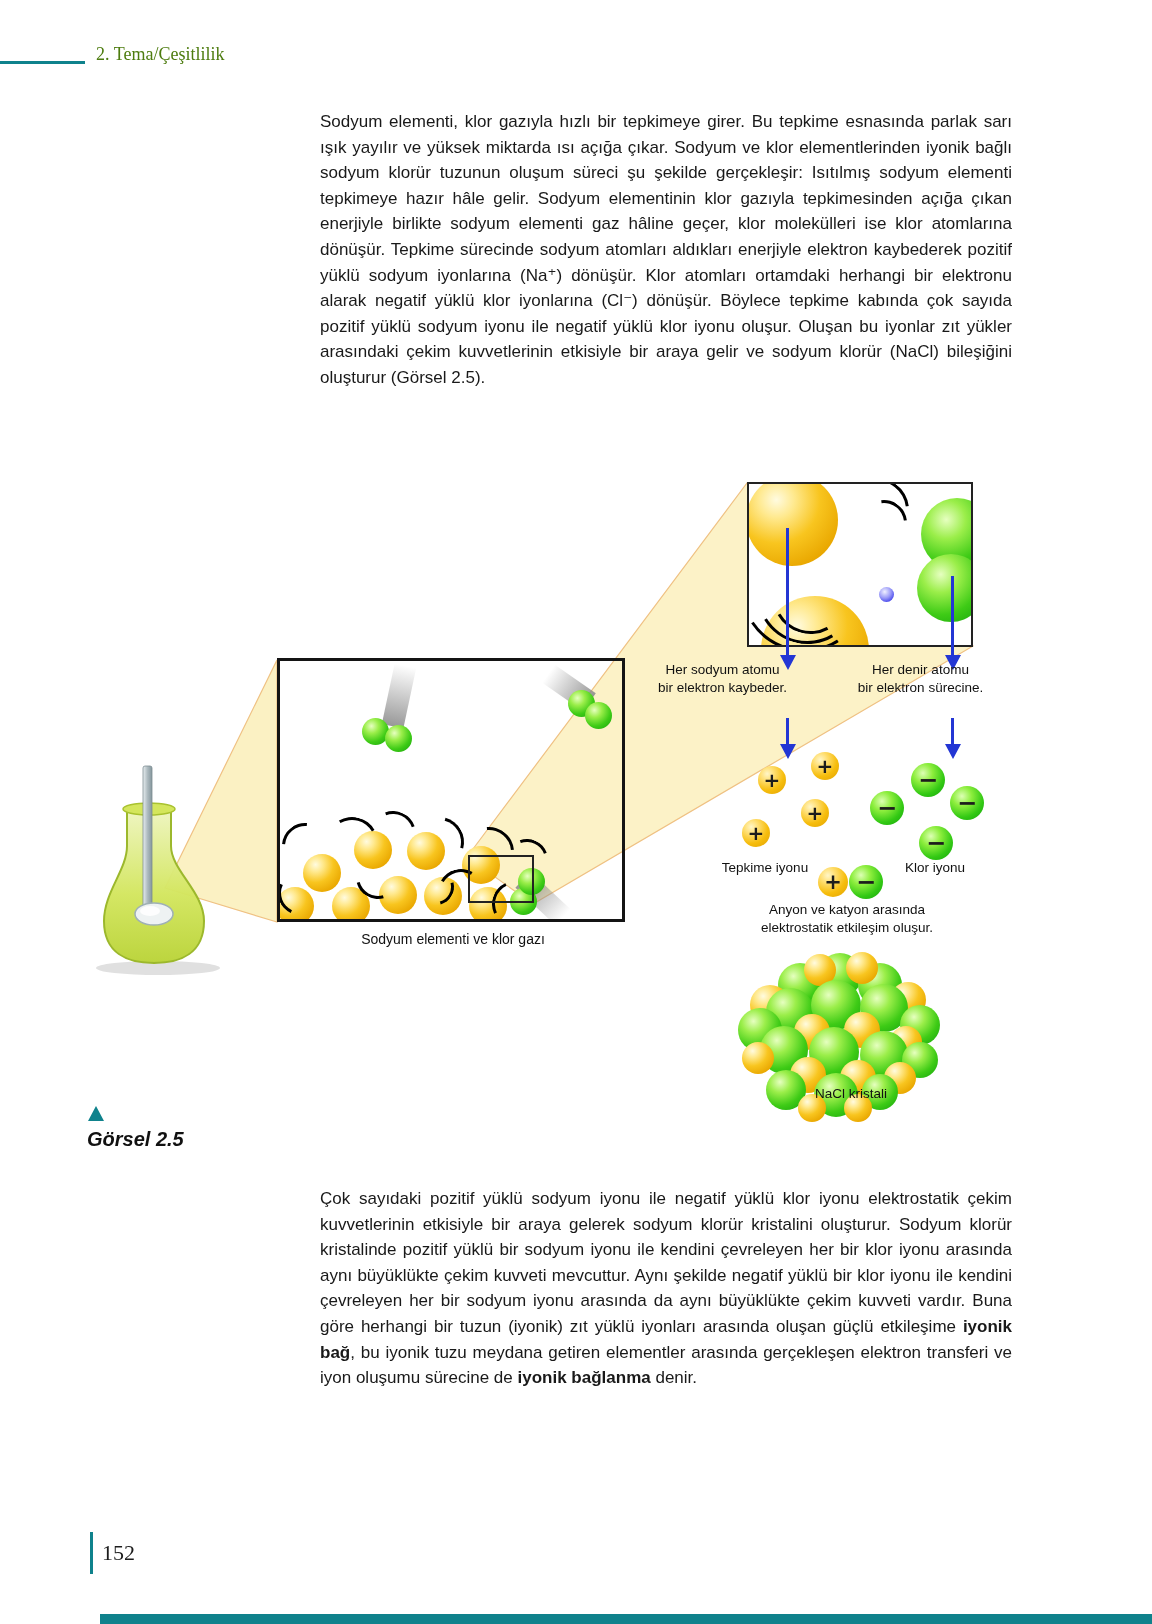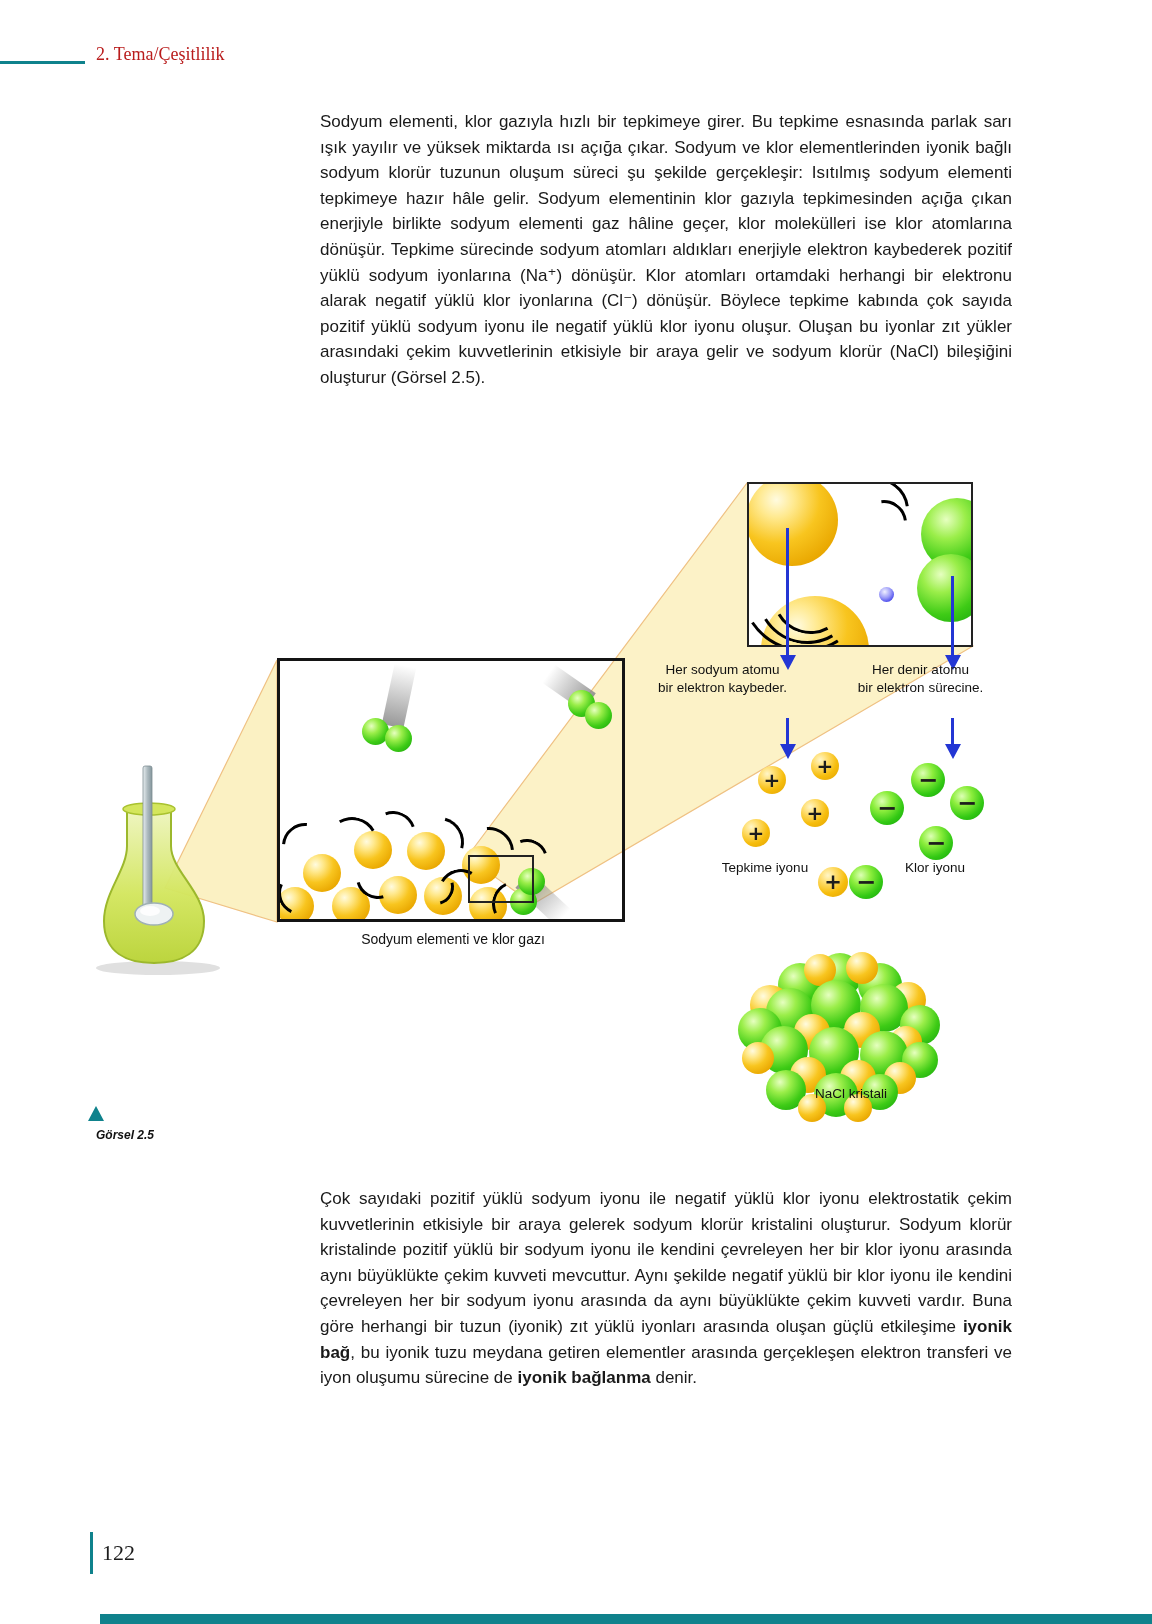--- a/index.html
+++ b/index.html
@@ -2,29 +2,29 @@
 <html><head>
 <meta charset="utf-8">
 <style>
   html,body{margin:0;padding:0;background:#fff;}
   .page{position:relative;width:1152px;height:1624px;background:#fff;overflow:hidden;
         font-family:"Liberation Sans","DejaVu Sans",sans-serif;color:#191919;}
   .abs{position:absolute;}
   
   .header-rule{position:absolute;left:0;top:61px;width:85px;height:3px;background:#0f828c;}
   .header-title{position:absolute;left:96px;top:44px;font-family:"Liberation Serif","DejaVu Serif",serif;
-        font-size:18px;color:#b91c1c;text-align:right;}
+        font-size:18px;color:#4d7c0f;text-align:right;}
   
   .bodytext{position:absolute;left:320px;width:692px;font-size:17px;line-height:25.6px;
         text-align:justify;color:#191919;margin:0;}
   .bodytext b{font-weight:700;}
   
   .cap-tri{position:absolute;left:88px;top:1106px;width:0;height:0;
         border-left:8px solid transparent;border-right:8px solid transparent;border-bottom:15px solid #0f828c;}
-  .cap-title{position:absolute;left:96px;top:1128px;font-size:12px;font-weight:700;font-style:italic;color:#111;}
+  .cap-title{position:absolute;left:87px;top:1128px;font-size:20px;font-weight:700;font-style:italic;color:#111;}
   .cap-lines{position:absolute;left:85px;top:1155px;font-size:15px;font-style:italic;line-height:25px;color:#2a2a2a;}
   
   .bigbox{position:absolute;left:277px;top:658px;width:348px;height:264px;box-sizing:border-box;
         border:3px solid #141414;overflow:hidden;background:transparent;}
   .selsq{position:absolute;left:188px;top:194px;width:66px;height:48px;box-sizing:border-box;border:2px solid #222;}
   .zoombox{position:absolute;left:747px;top:482px;width:226px;height:165px;box-sizing:border-box;
         border:2px solid #222;background:#fff;overflow:hidden;}
   .sphY{position:absolute;border-radius:50%;
         background:radial-gradient(circle at 33% 28%, #fffbe0 0%, #ffe98e 20%, #f8c51f 48%, #e9a700 78%, #d79700 100%);}
   .sphG{position:absolute;border-radius:50%;
@@ -186,20 +186,24 @@
   <div class="figlabel" style="left:665px;top:859px;width:200px;">Tepkime iyonu</div>
   <div class="figlabel" style="left:835px;top:859px;width:200px;">Klor iyonu</div>
 
   <div class="ion ionY" style="left:818px;top:867px;width:30px;height:30px;font-size:21px;">
       <span>+</span>
     </div>
   <div class="ion ionG" style="left:849px;top:865px;width:34px;height:34px;font-size:24px;">
       <span>−</span>
     </div>
 
+  <div class="figlabel-left" style="left:727px;top:901px;width:240px;">
+    <div>Anyon ve katyon arasında</div>
+    <div>elektrostatik etkileşim oluşur.</div>
+  </div>
 
   <div id="crystal" class="abs" style="left:0;top:0;">
       <div class="sphG" style="left: 818px; top: 953px; width: 44px; height: 44px;"></div>
       <div class="sphG" style="left: 778px; top: 963px; width: 44px; height: 44px;"></div>
       <div class="sphG" style="left: 858px; top: 963px; width: 44px; height: 44px;"></div>
       <div class="sphY" style="left: 804px; top: 954px; width: 32px; height: 32px;"></div>
       <div class="sphY" style="left: 846px; top: 952px; width: 32px; height: 32px;"></div>
       <div class="sphY" style="left: 750px; top: 985px; width: 40px; height: 40px;"></div>
       <div class="sphY" style="left: 890px; top: 982px; width: 36px; height: 36px;"></div>
       <div class="sphG" style="left: 766px; top: 988px; width: 48px; height: 48px;"></div>
@@ -225,16 +229,16 @@
       <div class="sphY" style="left: 798px; top: 1094px; width: 28px; height: 28px;"></div>
     </div>
   <div class="figlabel" style="left:751px;top:1085px;width:200px;">NaCl kristali</div>
 
   <div class="cap-tri"></div>
   <div class="cap-title">Görsel 2.5</div>
 
   <p class="bodytext" style="top:1186px;"><span>Çok sayıdaki pozitif yüklü sodyum iyonu ile negatif yüklü klor iyonu elektrostatik çekim kuvvetlerinin etkisiyle bir araya gelerek sodyum klorür kristalini oluşturur. Sodyum klorür kristalinde pozitif yüklü bir sodyum iyonu ile kendini çevreleyen her bir klor iyonu arasında aynı büyüklükte çekim kuvveti mevcuttur. Aynı şekilde negatif yüklü bir klor iyonu ile kendini çevreleyen her bir sodyum iyonu arasında da aynı büyüklükte çekim kuvveti vardır. Buna göre herhangi bir tuzun (iyonik) zıt yüklü iyonları arasında oluşan güçlü etkileşime </span><b>iyonik bağ</b><span>, bu iyonik tuzu meydana getiren elementler arasında gerçekleşen elektron transferi ve iyon oluşumu sürecine de </span><b>iyonik bağlanma</b><span> denir.</span></p>
 
   <div class="pn-bar"></div>
-  <div class="pn">122</div>
+  <div class="pn">152</div>
   <div class="bottom-bar"></div>
 
 </div>
 
 </body></html>

